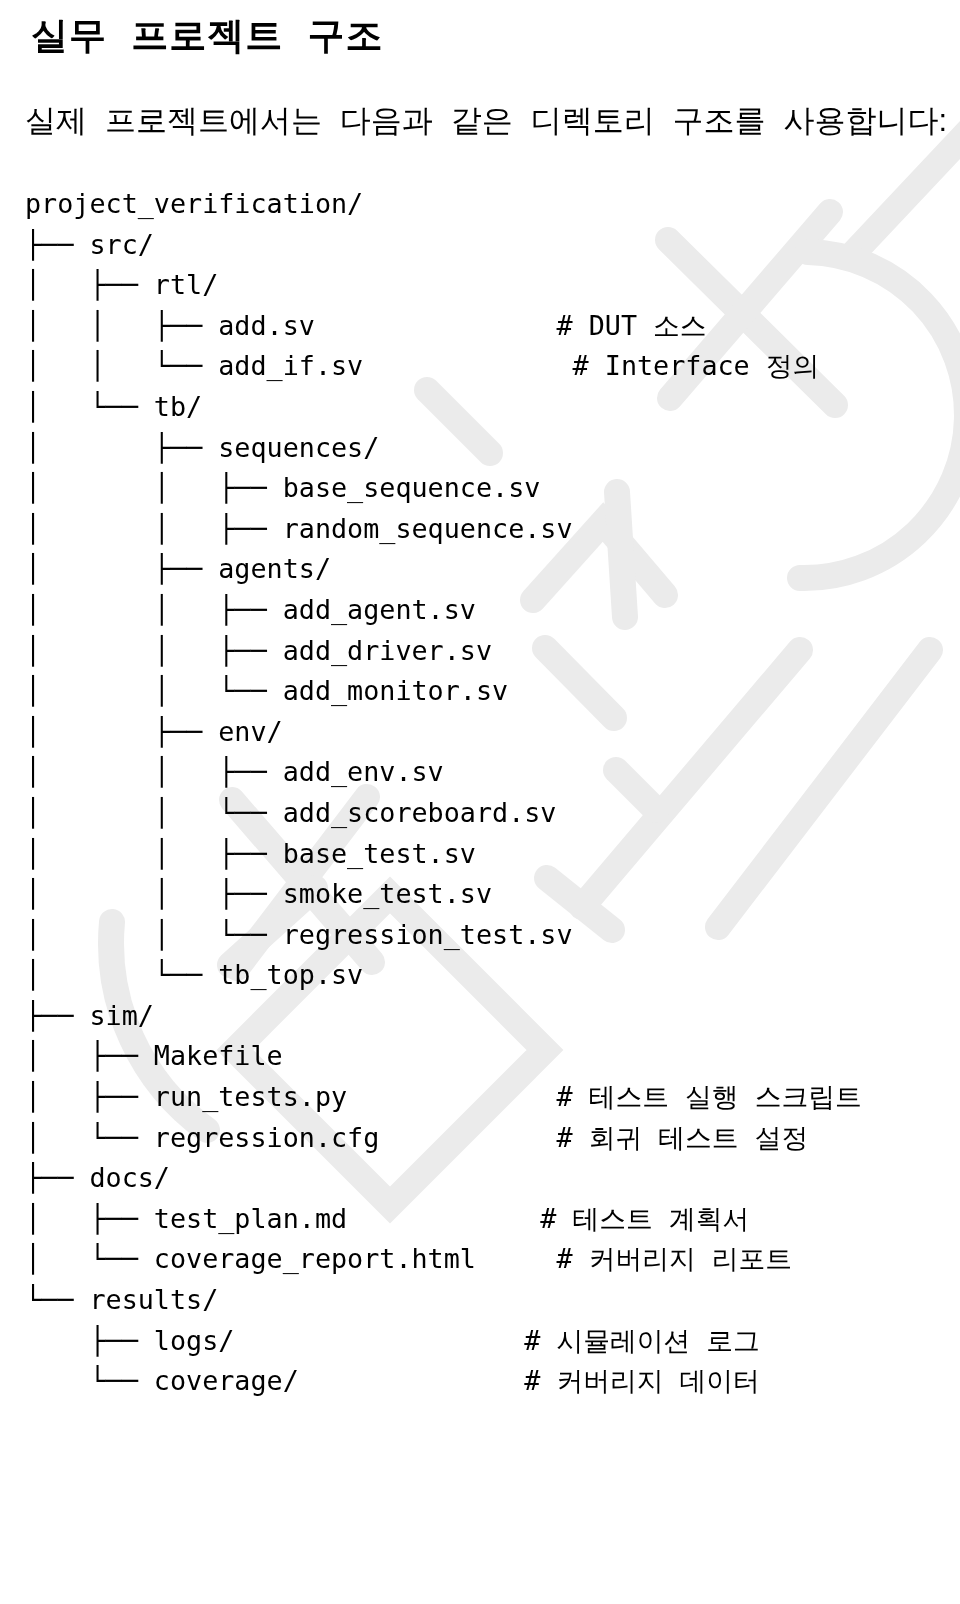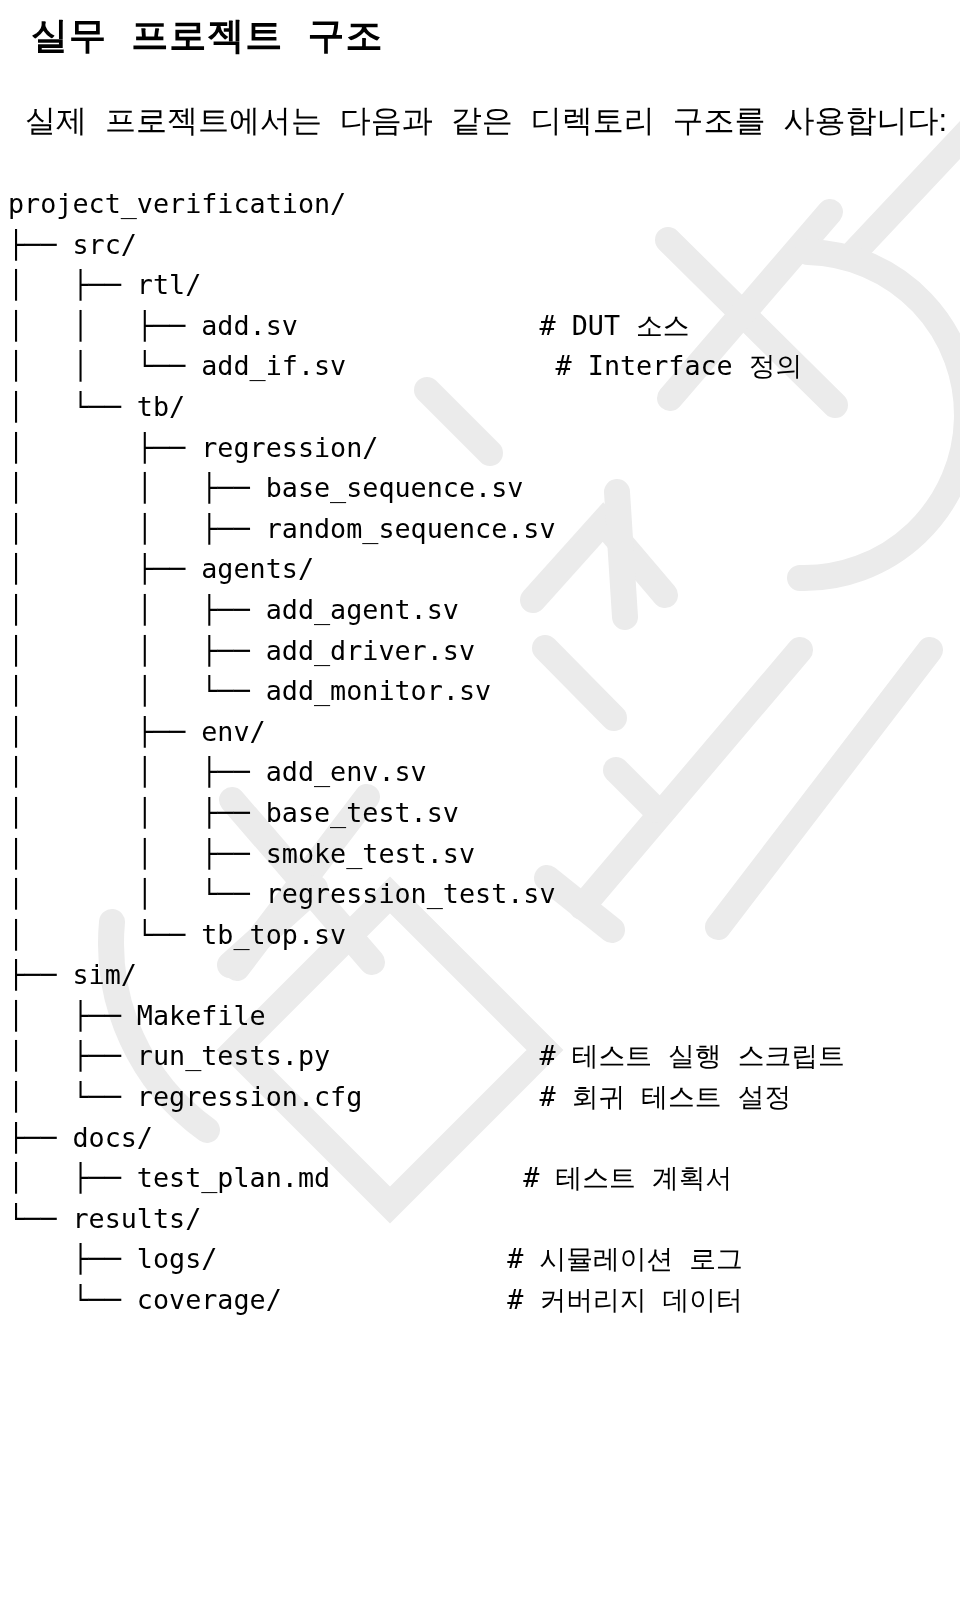--- a/index.html
+++ b/index.html
@@ -40,21 +40,21 @@
     font-size: 31px;
     font-weight: normal;
     line-height: 1.2;
     word-spacing: 0.3em;
     color: #000000;
     z-index: 1;
     white-space: pre;
   }
   .tree {
     position: absolute;
-    left: 8px;
+    left: 25px;
     top: 184px;
     font-family: "DejaVu Sans Mono", monospace;
     font-size: 26.75px;
     line-height: 40.6px;
     color: #000000;
     z-index: 1;
   }
   .tree-line {
     white-space: pre;
     height: 40.6px;
@@ -89,35 +89,37 @@
 
 <p class="subtitle">실제 프로젝트에서는 다음과 같은 디렉토리 구조를 사용합니다:</p>
 
 <div class="tree" id="tree">
     <div class="tree-line">project_verification/</div>
     <div class="tree-line">├── src/</div>
     <div class="tree-line">│   ├── rtl/</div>
     <div class="tree-line">│   │   ├── add.sv               # DUT 소스</div>
     <div class="tree-line">│   │   └── add_if.sv             # Interface 정의</div>
     <div class="tree-line">│   └── tb/</div>
-    <div class="tree-line">│       ├── regression/</div>
+    <div class="tree-line">│       ├── sequences/</div>
     <div class="tree-line">│       │   ├── base_sequence.sv</div>
     <div class="tree-line">│       │   ├── random_sequence.sv</div>
     <div class="tree-line">│       ├── agents/</div>
     <div class="tree-line">│       │   ├── add_agent.sv</div>
     <div class="tree-line">│       │   ├── add_driver.sv</div>
     <div class="tree-line">│       │   └── add_monitor.sv</div>
     <div class="tree-line">│       ├── env/</div>
     <div class="tree-line">│       │   ├── add_env.sv</div>
+    <div class="tree-line">│       │   └── add_scoreboard.sv</div>
     <div class="tree-line">│       │   ├── base_test.sv</div>
     <div class="tree-line">│       │   ├── smoke_test.sv</div>
     <div class="tree-line">│       │   └── regression_test.sv</div>
     <div class="tree-line">│       └── tb_top.sv</div>
     <div class="tree-line">├── sim/</div>
     <div class="tree-line">│   ├── Makefile</div>
     <div class="tree-line">│   ├── run_tests.py             # 테스트 실행 스크립트</div>
     <div class="tree-line">│   └── regression.cfg           # 회귀 테스트 설정</div>
     <div class="tree-line">├── docs/</div>
     <div class="tree-line">│   ├── test_plan.md            # 테스트 계획서</div>
+    <div class="tree-line">│   └── coverage_report.html     # 커버리지 리포트</div>
     <div class="tree-line">└── results/</div>
     <div class="tree-line">    ├── logs/                  # 시뮬레이션 로그</div>
     <div class="tree-line">    └── coverage/              # 커버리지 데이터</div>
   </div>
 
 </body></html>

